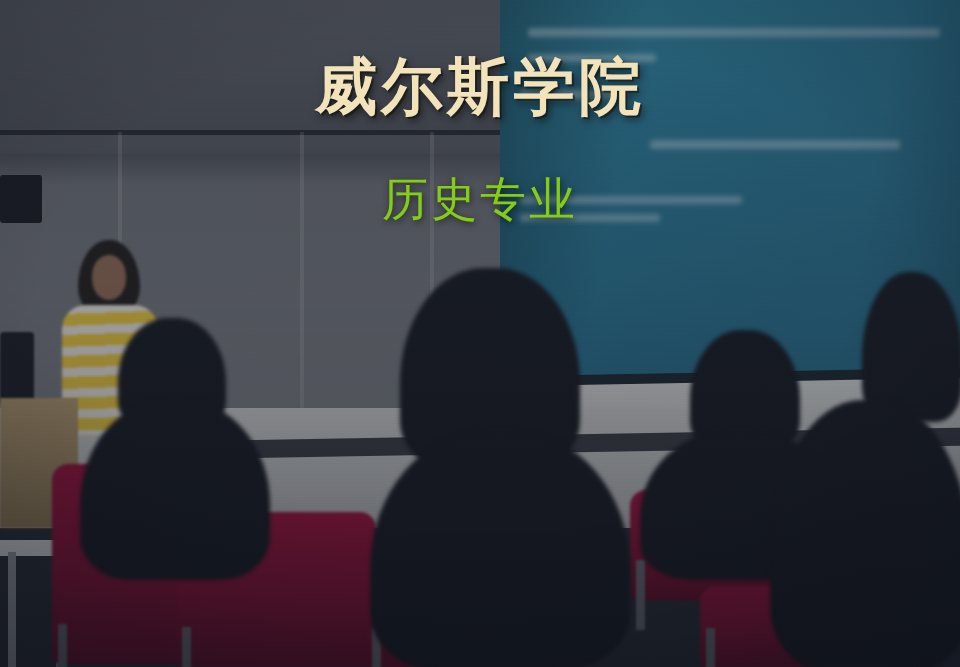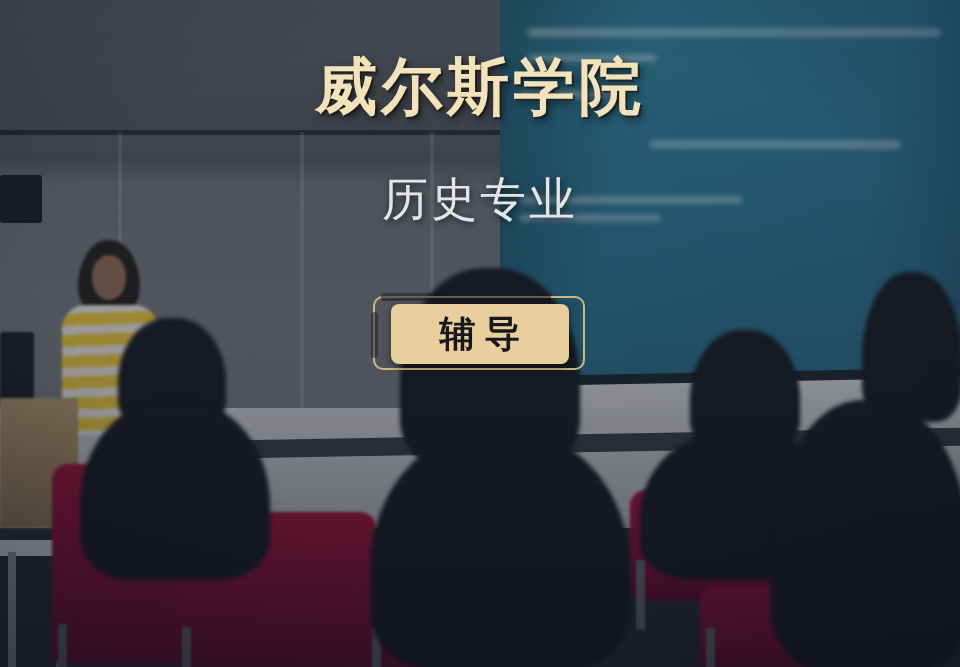--- a/index.html
+++ b/index.html
@@ -236,21 +236,21 @@
       3px 4px 8px rgba(0,0,0,.55);
     white-space: nowrap;
   }
 
   .subtitle {
     margin-top: 58px;
     font-size: 46px;
     font-weight: normal;
     letter-spacing: 3px;
     line-height: 1;
-    color: #e5e5e5;
+    color: #84cc16;
     text-shadow: 1px 2px 7px rgba(0,0,0,.6);
     white-space: nowrap;
   }
 
   .cta-wrap {
     position: relative;
     margin-top: 74px;
     width: 214px;
     height: 76px;
   }
@@ -376,21 +376,15 @@
     <div class="grade"></div>
     <div class="noise"></div>
   </div>
 
   <div class="overlay">
 
     <div class="title">威尔斯学院</div>
 
     <div class="subtitle">历史专业</div>
 
-    <div class="cta-wrap">
-      <div class="cta-frame"></div>
-      <button class="cta-btn">
-        <span>辅导</span>
-      </button>
-    </div>
 
   </div>
 </div>
 
 </body></html>

